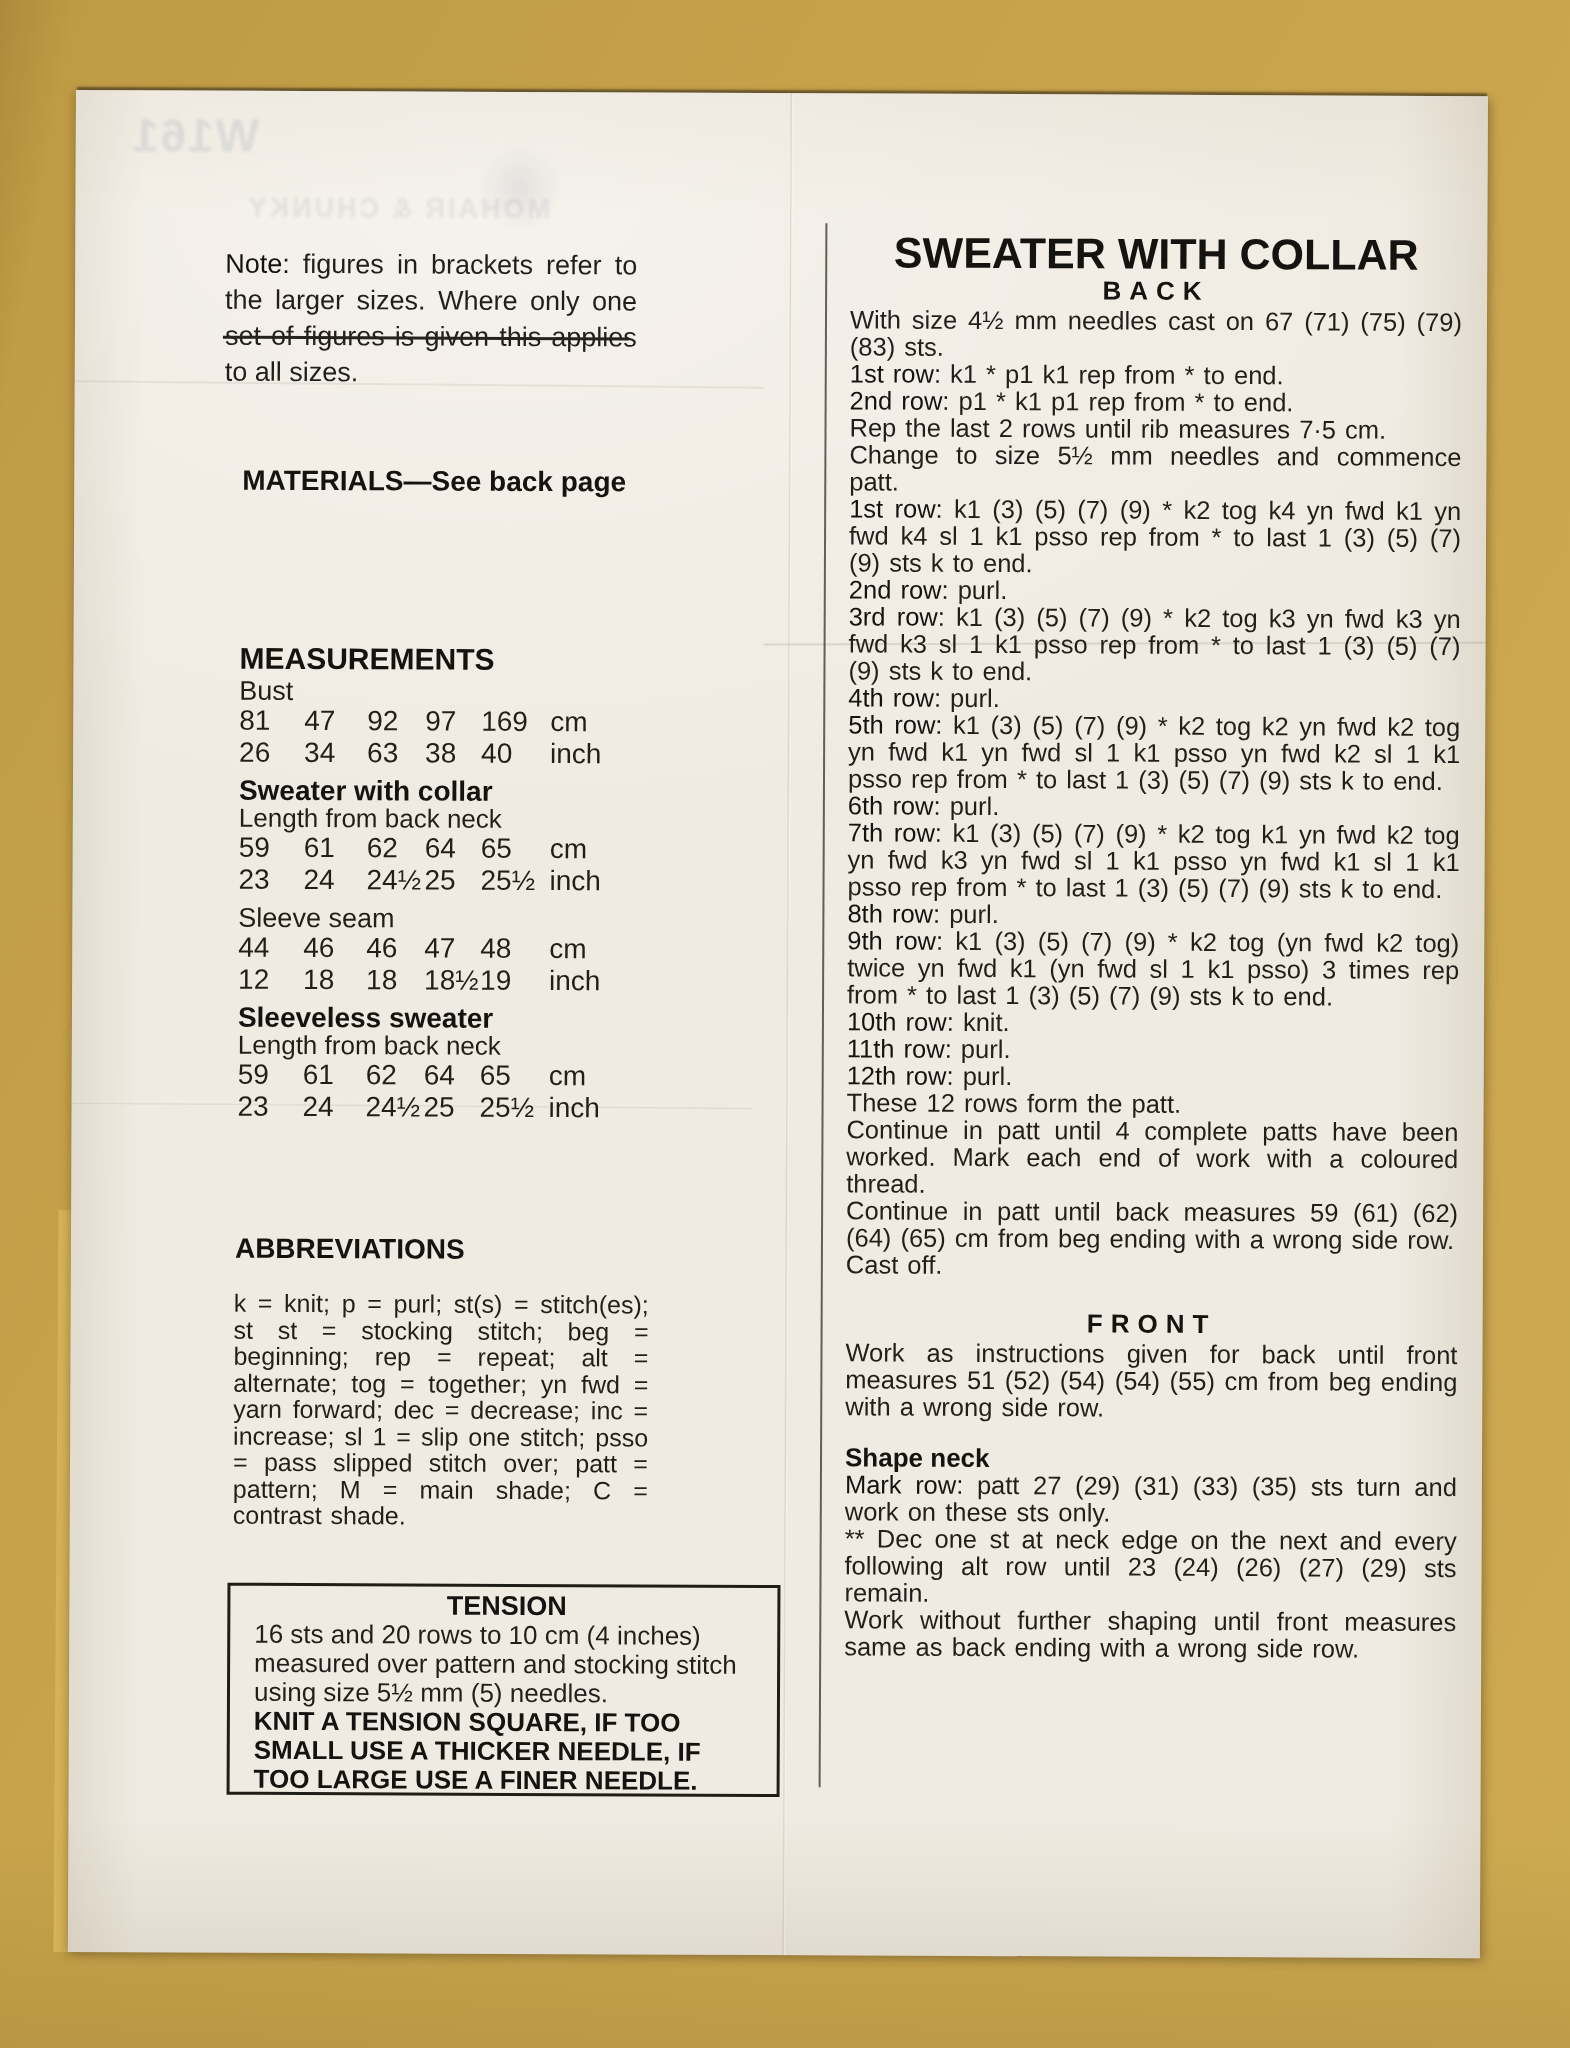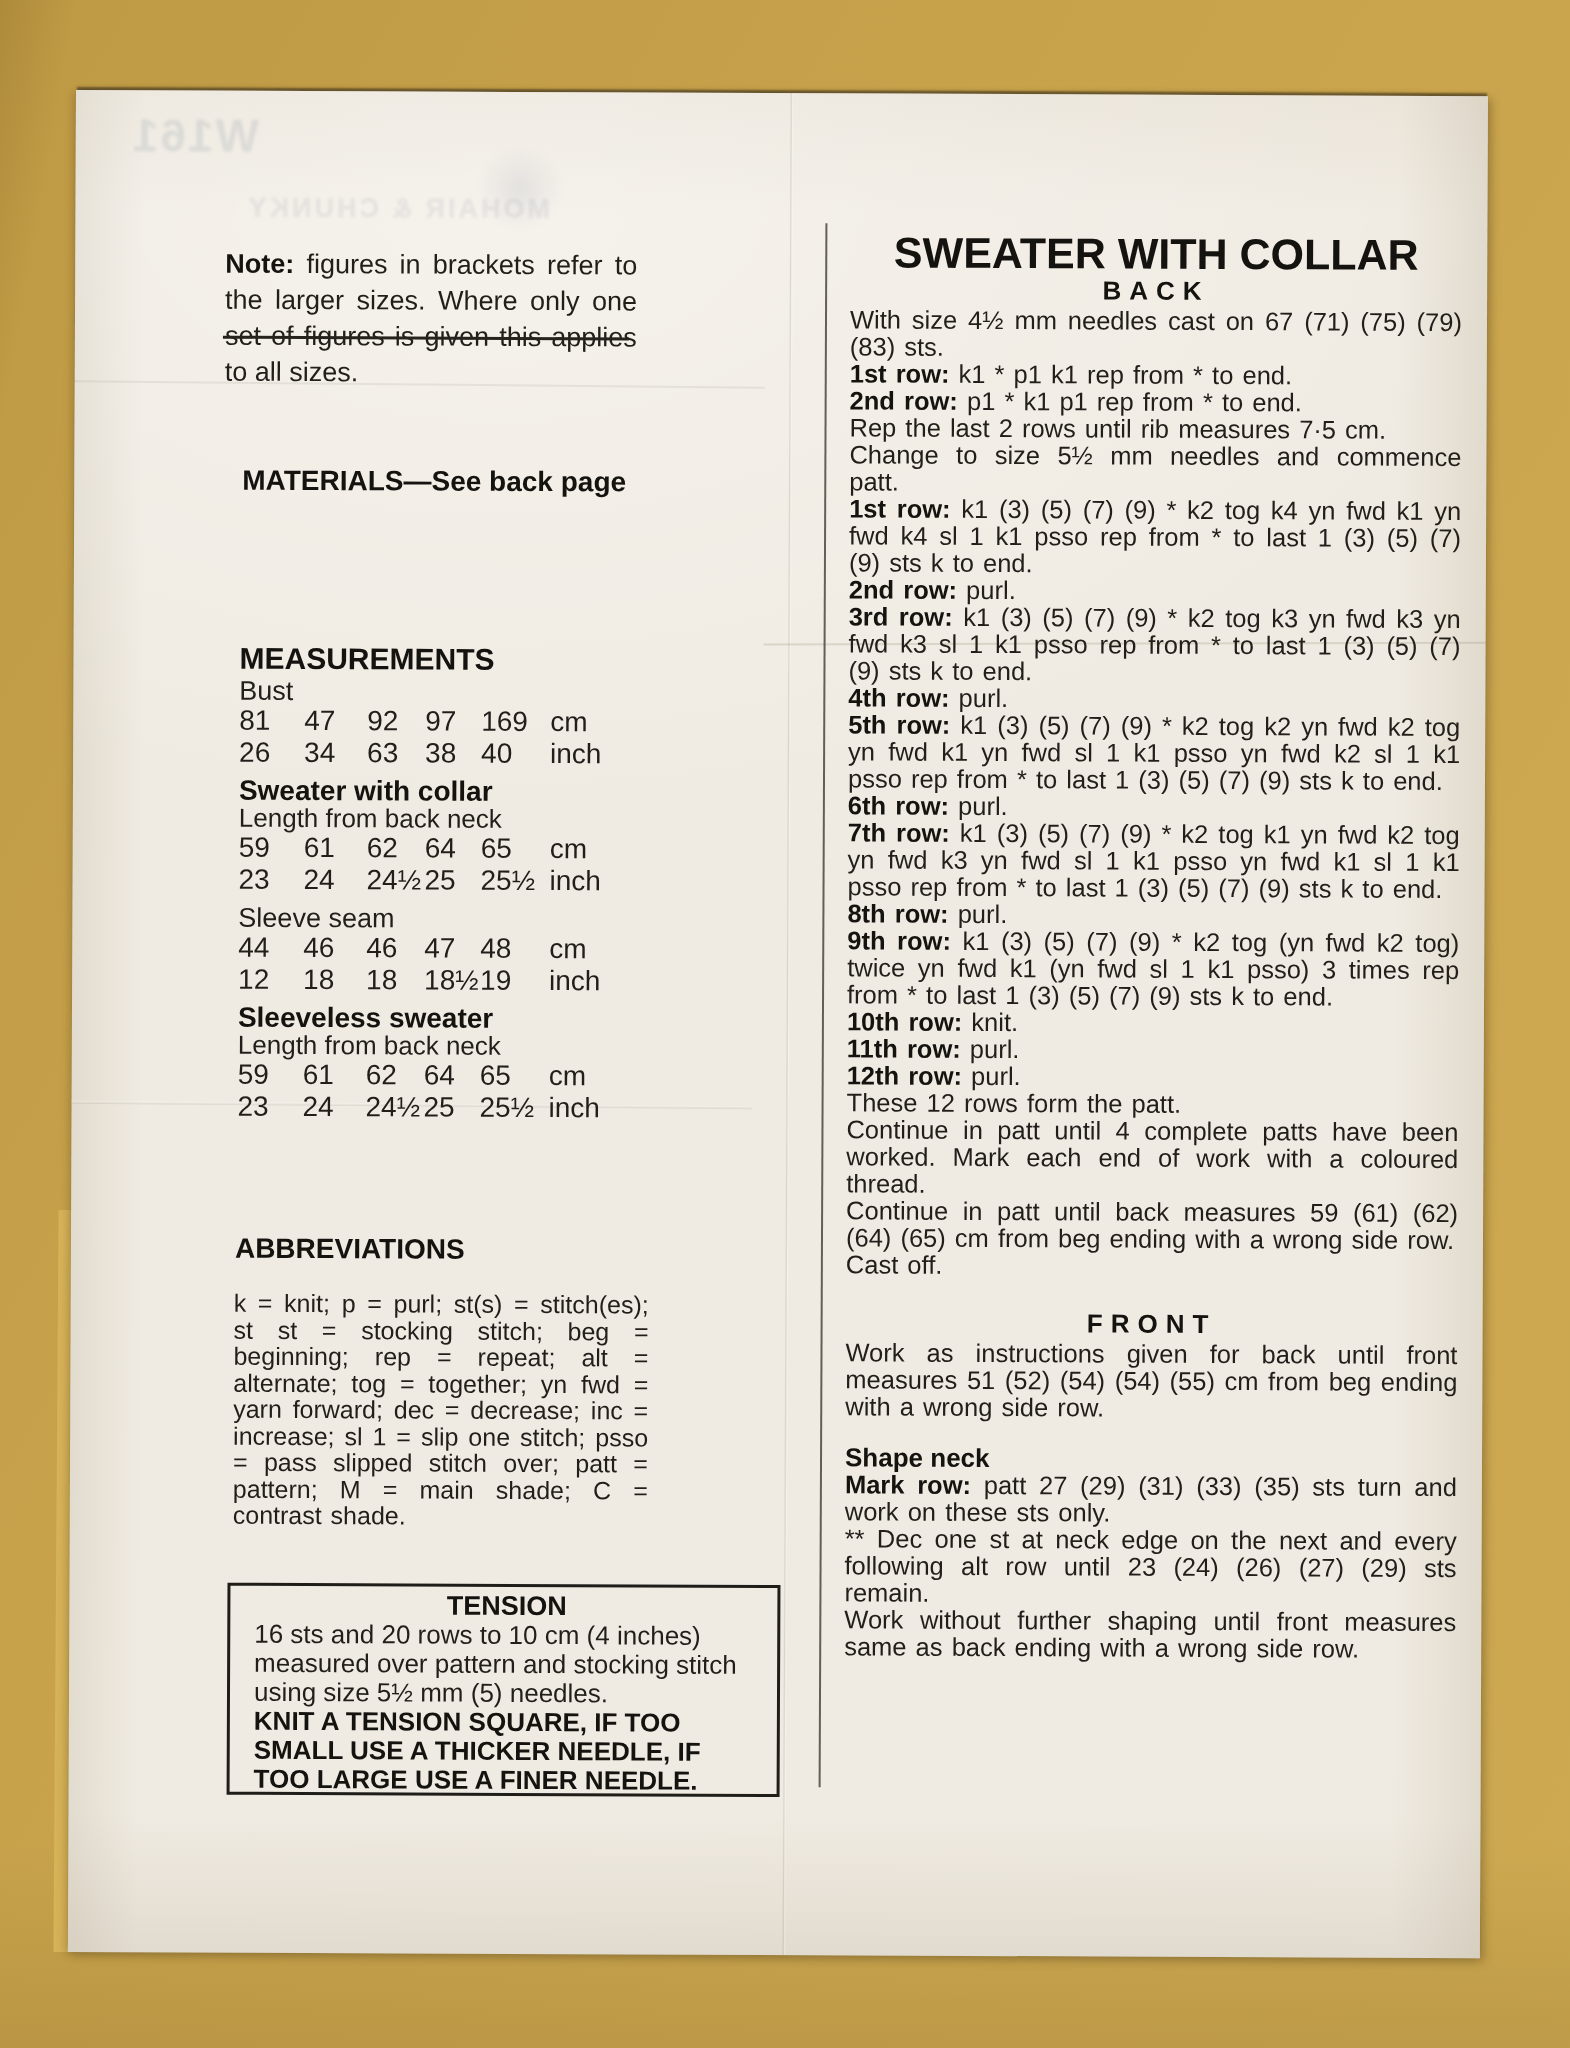--- a/index.html
+++ b/index.html
@@ -41,21 +41,21 @@
   
   .crease-v{position:absolute;left:714px;top:0;width:4px;height:100%;
     background:linear-gradient(90deg, transparent, rgba(120,108,86,.18), rgba(255,255,255,.28), transparent);}
   .crease-h1{position:absolute;left:0;top:1012px;width:680px;height:3px;
     background:linear-gradient(180deg, rgba(255,255,255,.35), rgba(120,108,86,.16));transform:rotate(.2deg);}
   .crease-h2{position:absolute;left:690px;top:548px;width:722px;height:2px;background:rgba(128,118,96,.20);transform:rotate(-.4deg);}
   .crease-h3{position:absolute;left:0;top:292px;width:690px;height:2px;background:rgba(128,118,96,.12);transform:rotate(.3deg);}
 
   
   .note{position:absolute;left:150px;top:128px;width:412px;font-size:27px;line-height:36px;text-align:justify;}
-  .note b{font-weight:bold;color:#15130f;margin-top:36px;}
+  .note b{font-weight:normal;color:#15130f;margin-top:36px;}
   .rule{position:absolute;left:148px;top:245px;width:406px;height:3px;background:#26231e;}
   .materials{position:absolute;left:168px;top:374px;font-size:28px;font-weight:bold;color:#15130f;}
   .meas-head{position:absolute;left:166px;top:551px;font-size:30px;font-weight:bold;color:#15130f;}
   .measurements{position:absolute;left:166px;top:586px;width:460px;}
   .m-label{font-size:27px;line-height:28px;}
   .m-label.bold{font-weight:bold;font-size:28px;color:#15130f;}
   .m-sub{font-size:26px;line-height:27px;}
   .m-row{display:grid;grid-template-columns:65px 63px 58px 56px 69px auto;font-size:28px;line-height:32px;white-space:nowrap;}
   .m-group{margin-bottom:8px;}
   .abbr-head{position:absolute;left:164px;top:1142px;font-size:28px;font-weight:bold;color:#15130f;}
@@ -65,21 +65,21 @@
   .tension-body{font-size:26px;line-height:29px;margin:0;}
   .tension-warning{font-size:26px;line-height:29px;margin:0;font-weight:bold;color:#15130f;}
 
   
   .divider{position:absolute;left:750px;top:130px;width:2px;height:1564px;background:#4a4740;opacity:.85;}
   .right-col{position:absolute;left:775px;top:136px;width:612px;}
   .rc-h1{font-size:43px;line-height:46px;font-weight:bold;text-align:center;white-space:nowrap;color:#15130f;letter-spacing:0;}
   .rc-h2{font-size:26px;line-height:28px;font-weight:bold;text-align:center;letter-spacing:8px;color:#15130f;margin-bottom:3px;}
   .rc-h3{font-size:26px;line-height:27px;font-weight:bold;color:#15130f;}
   .rc-p{margin:0;font-size:25.5px;line-height:27px;text-align:justify;word-spacing:2px;}
-  .rc-p b{font-weight:bold;color:#15130f;}
+  .rc-p b{font-weight:normal;color:#15130f;}
   .gap-front{margin-top:30px;}
   .gap-shape{margin-top:24px;}
 </style>
 </head>
 <body>
 
 <div class="under-sheet"></div>
 
 <div class="paper">
 

